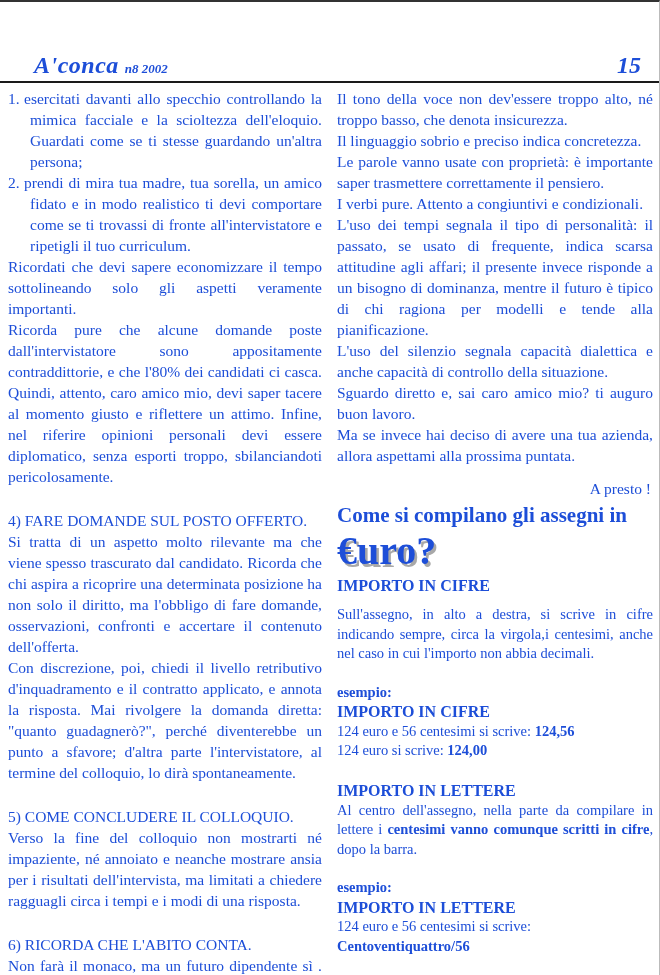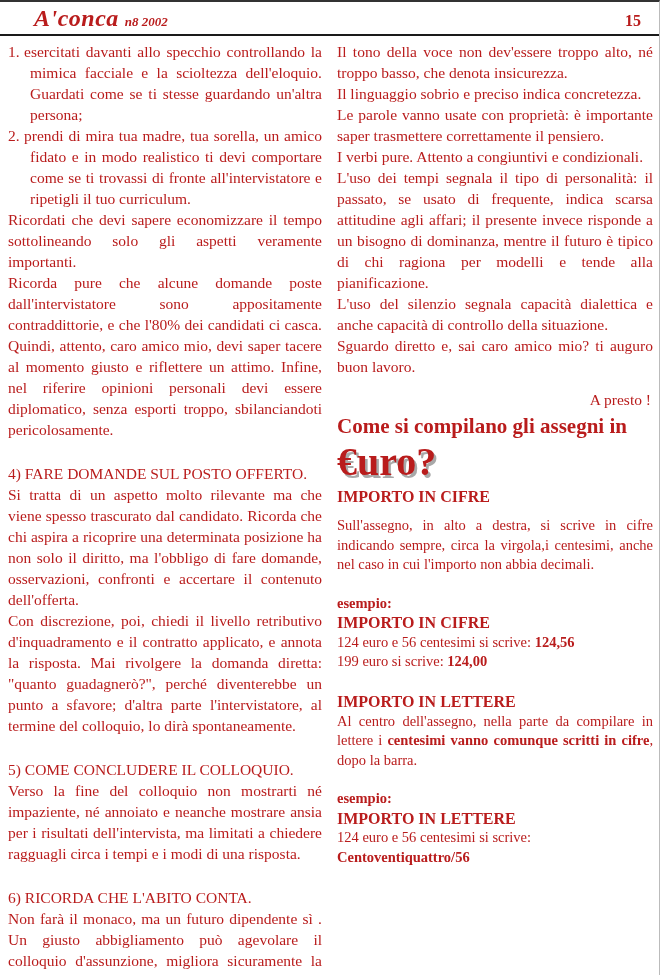--- a/index.html
+++ b/index.html
@@ -1,36 +1,36 @@
 <!DOCTYPE html>
 <html lang="it"><head>
 <meta charset="utf-8">
 <style>
   html,body{margin:0;padding:0;background:#e8e8e8;}
   .page{
     position:relative;
     width:660px;height:975px;
     margin:0 auto;
     background:#ffffff;
-    color:#b91c1c;
+    color:#1d4ed8;
     font-family:"Liberation Serif","DejaVu Serif",serif;
     overflow:hidden;
     box-sizing:border-box;
     border-right:1px solid #bbb;
     border-top:2px solid #333;
   }
   
   .header{
     display:flex;justify-content:space-between;align-items:baseline;
     padding:3px 18px 2px 34px;
     border-bottom:2px solid #1a1a1a;
   }
   .masthead-title{font-size:24px;font-weight:bold;font-style:italic;letter-spacing:0.5px;}
   .masthead-issue{font-size:13px;font-weight:bold;font-style:italic;margin-left:6px;}
-  .pagenum{font-size:16px;font-weight:bold;}
+  .pagenum{font-size:24px;font-style:italic;font-weight:bold;margin-top:47px;}
   
   .columns{display:flex;gap:15px;padding:5px 6px 0 8px;}
   .col{width:314px;box-sizing:border-box;}
   .col p{margin:0;text-align:justify;}
   .body-text{font-size:15.5px;line-height:21px;}
   .small-text{font-size:14.5px;line-height:19.5px;}
   .hang{padding-left:22px;text-indent:-22px;}
   .num{display:inline-block;width:16px;text-indent:0;text-align:left;}
   .sec-heading{margin-top:23px !important;text-align:left !important;}
   .first-heading{margin-top:0 !important;margin-bottom:20px !important;}
@@ -81,34 +81,35 @@
     </div>
 
     <div class="col body-text" style="width:316px;">
       <p>Il tono della voce non dev'essere troppo alto, né troppo basso, che denota insicurezza.</p>
       <p>Il linguaggio sobrio e preciso indica concretezza.</p>
       <p>Le parole vanno usate con proprietà: è importante saper trasmettere correttamente il pensiero.</p>
       <p>I verbi pure. Attento a congiuntivi e condizionali.</p>
       <p>L'uso dei tempi segnala il tipo di personalità: il passato, se usato di frequente, indica scarsa attitudine agli affari; il presente invece risponde a un bisogno di dominanza, mentre il futuro è tipico di chi ragiona per modelli e tende alla pianificazione.</p>
       <p>L'uso del silenzio segnala capacità dialettica e anche capacità di controllo della situazione.</p>
       <p>Sguardo diretto e, sai caro amico mio? ti auguro buon lavoro.</p>
+      <p>Ma se invece hai deciso di avere una tua azienda, allora aspettami alla prossima puntata.</p>
 
       <p class="sign-off">A presto !</p>
 
       <p class="article-title">Come si compilano gli assegni in</p>
       <p class="euro-title">€uro?</p>
 
       <p class="imp-heading">IMPORTO IN CIFRE</p>
       <p class="small-text after-head">Sull'assegno, in alto a destra, si scrive in cifre indicando sempre, circa la virgola,i centesimi, anche nel caso in cui l'importo non abbia decimali.</p>
 
       <div class="small-text">
         <p class="b esempio">esempio:</p>
         <p class="b line" style="font-size:16px;">IMPORTO IN CIFRE</p>
         <p class="line"><span>124 euro e 56 centesimi si scrive: </span><span class="b">124,56</span></p>
-        <p class="line"><span>199 euro si scrive: </span><span class="b">124,00</span></p>
+        <p class="line"><span>124 euro si scrive: </span><span class="b">124,00</span></p>
       </div>
 
       <p class="imp-heading sec-gap">IMPORTO IN LETTERE</p>
       <p class="small-text"><span>Al centro dell'assegno, nella parte da compilare in lettere i </span><span class="b">centesimi vanno comunque scritti in cifre</span><span>, dopo la barra.</span></p>
 
       <div class="small-text">
         <p class="b esempio">esempio:</p>
         <p class="b line" style="font-size:16px;">IMPORTO IN LETTERE</p>
         <p class="line">124 euro e 56 centesimi si scrive:</p>
         <p class="b line">Centoventiquattro/56</p>

